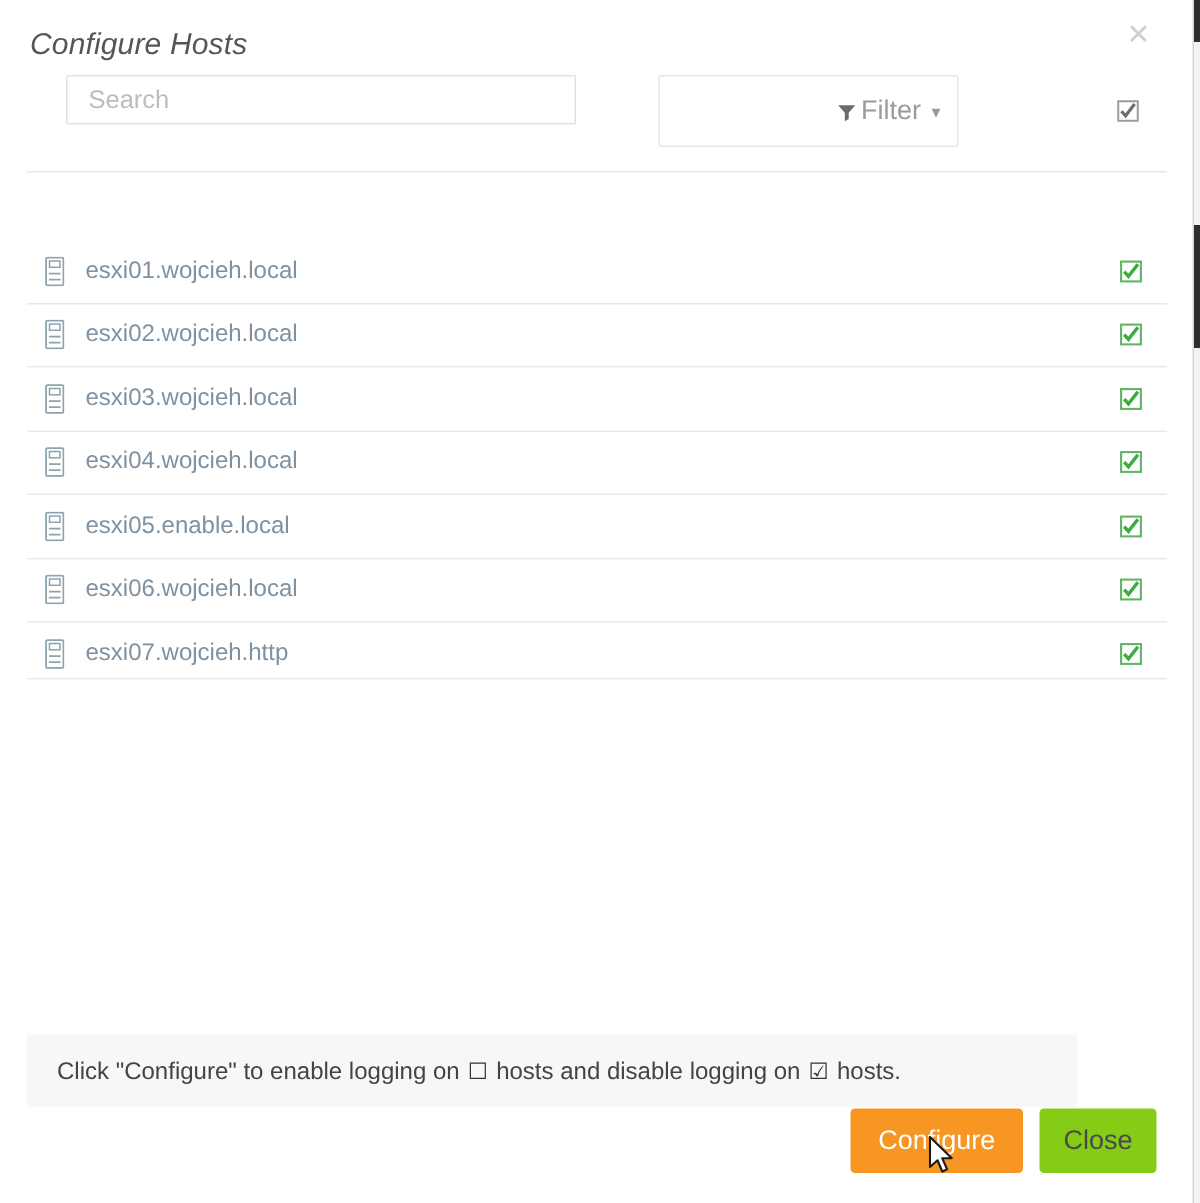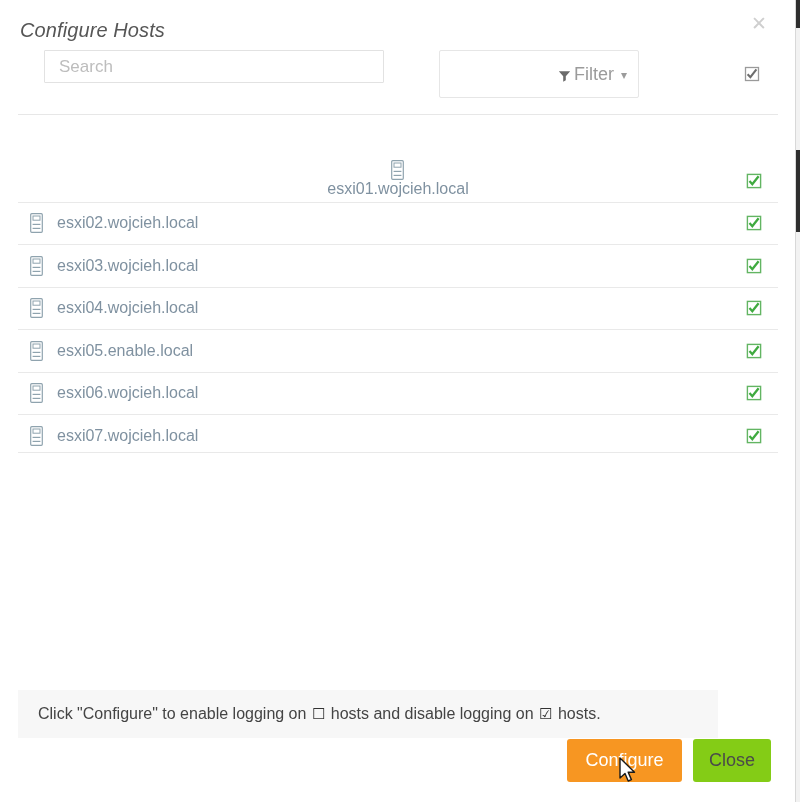--- a/index.html
+++ b/index.html
@@ -203,21 +203,20 @@
   .host-row {
     position: relative;
     height: 41.5px;
     border-top: 1px solid #e9e9e9;
     display: flex;
     align-items: center;
     cursor: pointer;
   }
   .host-row:first-child {
     border-top: 0;
-    flex-direction: column;
   }
   .host-list-bottom {
     position: absolute;
     left: 18px;
     top: 452px;
     width: 760px;
     height: 1px;
     background: #e9e9e9;
   }
   .host-icon {
@@ -461,21 +460,21 @@
 
     <div class="host-row">
       <span class="host-icon">
         <svg viewBox="0 0 13 20" width="13" height="20" aria-hidden="true">
           <rect x="0.7" y="0.7" width="11.6" height="18.6" rx="1" fill="#ffffff" stroke="#8fa3ae" stroke-width="1.2"></rect>
           <rect x="3" y="3" width="7" height="4.2" fill="none" stroke="#8fa3ae" stroke-width="1"></rect>
           <line x1="2.6" y1="11.4" x2="10.4" y2="11.4" stroke="#8fa3ae" stroke-width="1.2"></line>
           <line x1="2.6" y1="15.4" x2="10.4" y2="15.4" stroke="#8fa3ae" stroke-width="1.2"></line>
         </svg>
       </span>
-      <span class="host-name">esxi07.wojcieh.local</span>
+      <span class="host-name">esxi07.wojcieh.http</span>
       <span class="row-check">
         <svg viewBox="0 0 16 16" width="16" height="16" aria-hidden="true">
           <rect x="1.4" y="1.4" width="13.2" height="13.2" fill="#ffffff" stroke="#63b563" stroke-width="1.4"></rect>
           <path d="M3.5 8.1 L6.3 11.2 L12.6 3.2" fill="none" stroke="#3faa3f" stroke-width="2.3"></path>
         </svg>
       </span>
     </div>
 
   </div>
 

